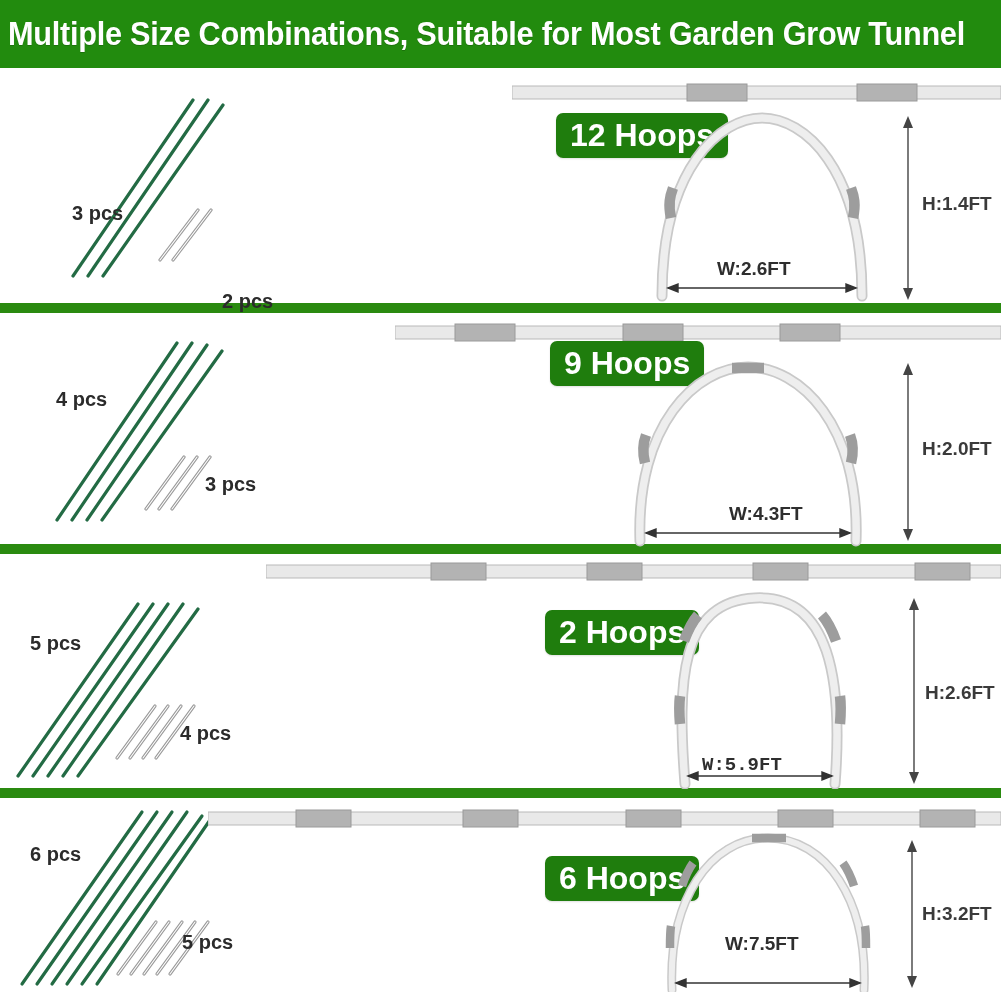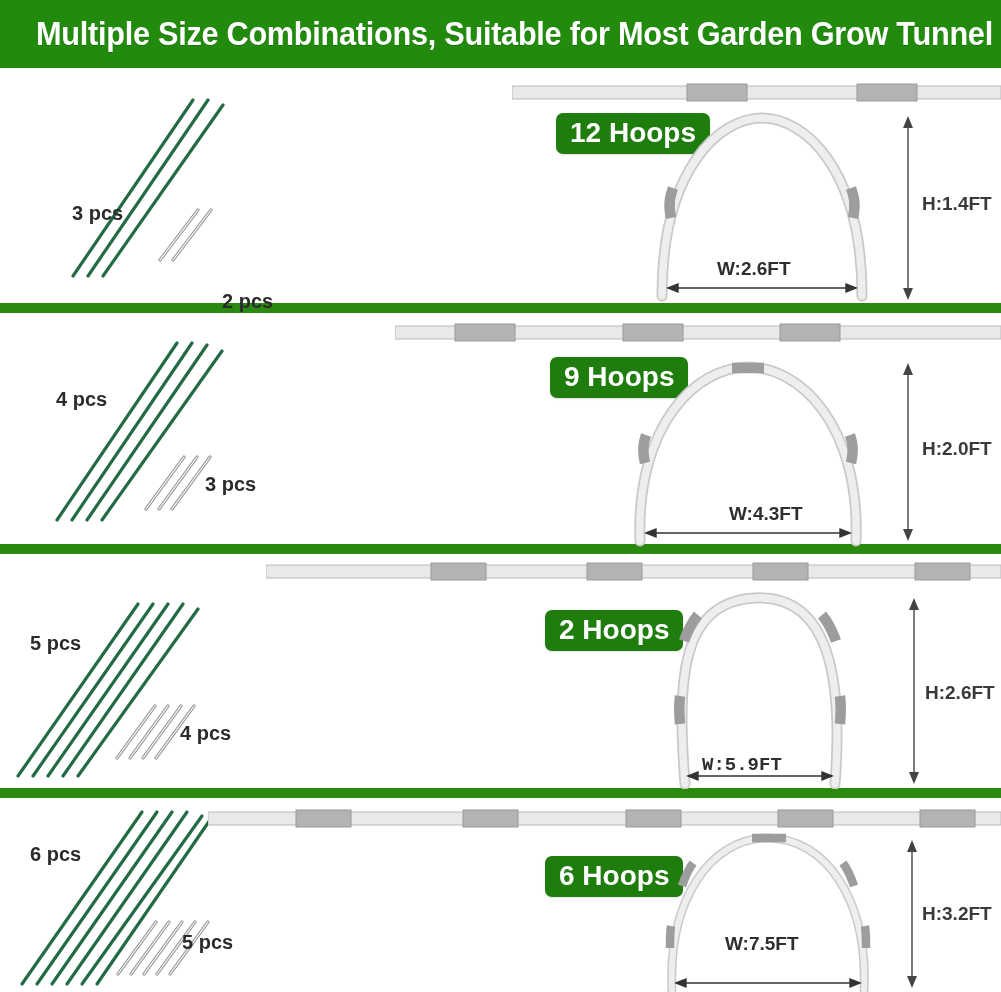--- a/index.html
+++ b/index.html
@@ -21,21 +21,21 @@
   
   .header-banner {
     position: absolute;
     left: 0;
     top: 0;
     width: 1001px;
     height: 68px;
     background: #228b0e;
     display: flex;
     align-items: center;
-    justify-content: flex-start;
+    justify-content: flex-end;
   }
   .header-title {
     color: #ffffff;
     font-family: "Liberation Sans Narrow", "Liberation Sans", sans-serif;
     font-size: 33px;
     font-weight: bold;
     letter-spacing: -0.3px;
     transform: scaleX(0.93);
     white-space: nowrap;
     text-shadow: 0 1px 0 rgba(0,0,0,0.18);
@@ -73,21 +73,21 @@
     white-space: nowrap;
     text-align: center;
   }
 
   
   .hoops-badge {
     position: absolute;
     background: #1f7d0d;
     border-radius: 7px;
     color: #ffffff;
-    font-size: 28px;
+    font-size: 32px;
     font-weight: bold;
     font-family: "Liberation Sans", sans-serif;
     padding: 6px 14px 7px 14px;
     line-height: 1;
     white-space: nowrap;
     box-shadow: 0 1px 2px rgba(0,0,0,0.12);
   }
 
   
   .dim-text {
@@ -195,21 +195,21 @@
       <div class="pcs-label" style="left:205px; top:160px;">3 pcs</div>
     </div>
 
     <svg class="bar-svg" style="position:absolute; left:395px; top:9px;" width="606" height="22" viewBox="0 0 606 22">
       <rect x="0" y="4" width="606" height="13" fill="#e9e9e9" stroke="#b9b9b9" stroke-width="1"></rect>
       <rect x="60" y="2" width="60" height="17" fill="#b3b3b3" stroke="#9a9a9a" stroke-width="1"></rect>
       <rect x="228" y="2" width="60" height="17" fill="#b3b3b3" stroke="#9a9a9a" stroke-width="1"></rect>
       <rect x="385" y="2" width="60" height="17" fill="#b3b3b3" stroke="#9a9a9a" stroke-width="1"></rect>
     </svg>
 
-    <div class="hoops-badge" style="left:550px; top:44px;">9 Hoops</div>
+    <div class="hoops-badge" style="left:550px; top:28px;">9 Hoops</div>
 
     <svg class="arch-svg" style="position:absolute; left:600px; top:42px;" width="320" height="192" viewBox="0 0 320 192">
       <path d="M 40 186 C 36 70, 96 12, 148 12 C 200 12, 260 70, 256 186" fill="none" stroke="#c9c9c9" stroke-width="11" stroke-linecap="round"></path>
       <path d="M 40 186 C 36 70, 96 12, 148 12 C 200 12, 260 70, 256 186" fill="none" stroke="#eeeeee" stroke-width="7.5" stroke-linecap="round"></path>
       <g>
         <path d="M 132 13 L 164 13" fill="none" stroke="#9d9d9d" stroke-width="10.5"></path>
         <path d="M 45 108 C 42 96, 43 88, 46 80" fill="none" stroke="#9d9d9d" stroke-width="10.5"></path>
         <path d="M 251 108 C 254 96, 253 88, 250 80" fill="none" stroke="#9d9d9d" stroke-width="10.5"></path>
       </g>
       <g stroke="#333" stroke-width="1.4" fill="#333">

